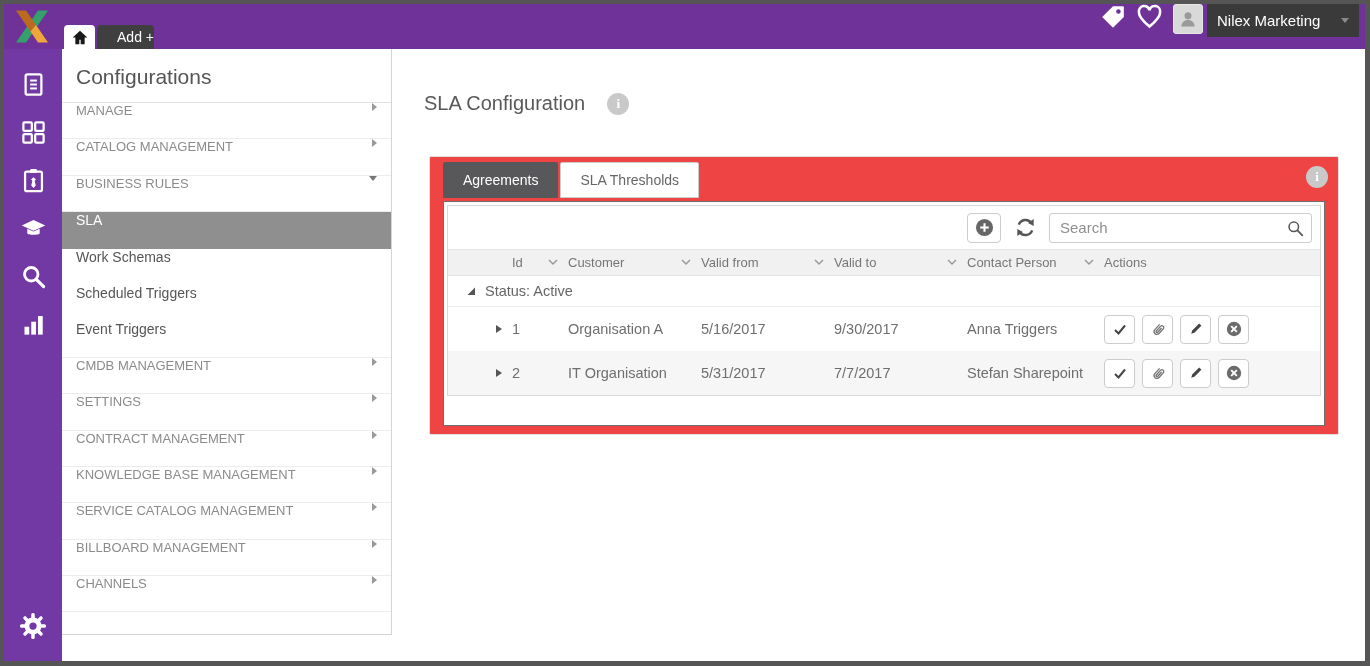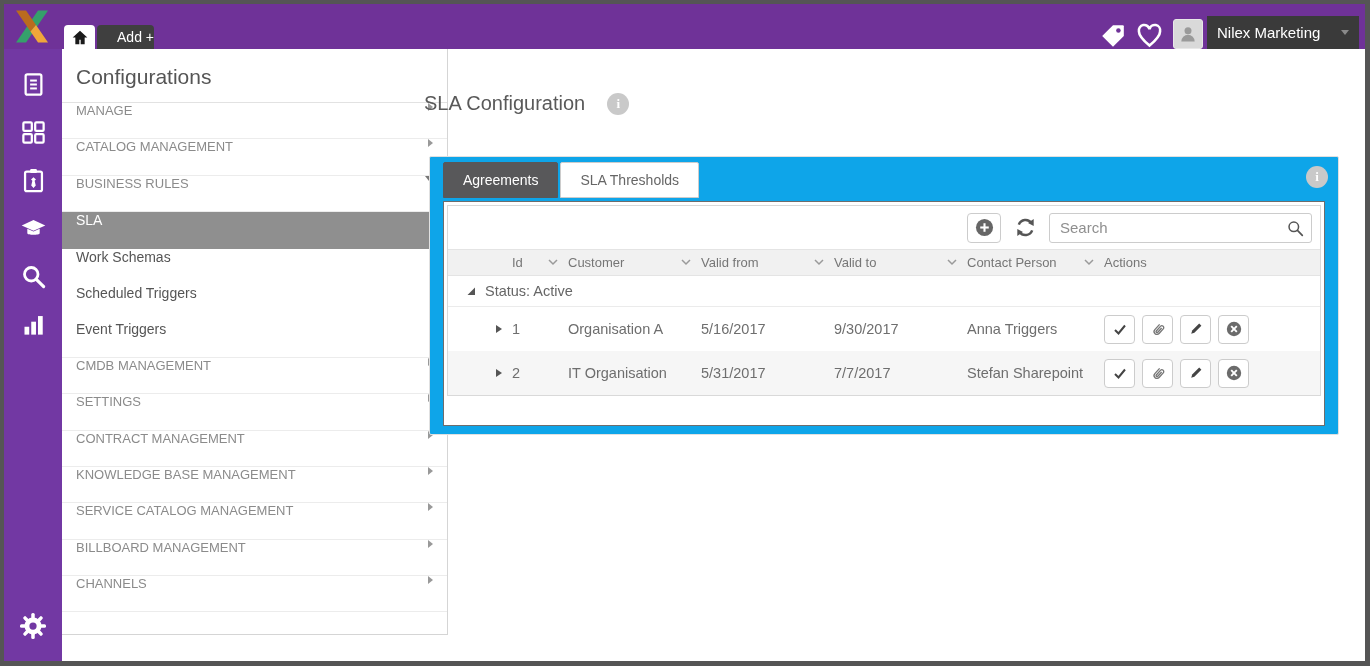--- a/index.html
+++ b/index.html
@@ -8,36 +8,36 @@
   .window { position:relative; width:1370px; height:666px; border:4px solid #555;
             border-right-width:5px; border-bottom-width:5px; background:#fff; overflow:hidden; }
 
   
   .topbar { position:absolute; left:0; top:0; right:0; height:45px; background:#6f3298; }
   .logo { position:absolute; left:9px; top:4px; width:40px; height:37px; }
   .toptab { position:absolute; bottom:0; height:24px; display:flex; align-items:center;
             justify-content:center; border-radius:4px 4px 0 0; cursor:default; }
   .tab-home { left:60px; width:31px; background:#fff; }
   .tab-add  { left:93px; width:57px; background:#3f3f3f; color:#fff; font-size:14px;justify-content:flex-end; }
-  .topbar-right { position:absolute; right:6px; top:0; height:45px; display:flex; align-items:flex-end; gap:10px; }
+  .topbar-right { position:absolute; right:6px; top:0; height:45px; display:flex; align-items:flex-start; gap:10px; }
   .avatar { width:30px; height:30px; background:#d9d9d9; border:1px solid #e8e8e8; border-radius:3px;
             display:flex; align-items:center; justify-content:center; }
   .userbox { height:33px; width:152px; background:#3a3a3a; color:#fff; font-size:15px;
              display:flex; align-items:center; padding:0 10px; margin-left:-6px; }
   .userbox .caret-down { margin-left:auto; width:0; height:0; border-left:4px solid transparent;
              border-right:4px solid transparent; border-top:5px solid #8a8a8a; }
 
   
   .rail { position:absolute; left:0; top:45px; bottom:0; width:58px; background:#7238a3;
           display:flex; flex-direction:column; align-items:center; padding:22px 0 14px; }
   .rail-icon { width:27px; height:27px; margin-bottom:21px; cursor:pointer; }
   .rail-gear { margin-top:auto; margin-bottom:6px; width:30px; height:30px; cursor:pointer; }
 
   
-  .menu { position:absolute; left:58px; top:45px; width:386px; bottom:26px; background:#fff;
+  .menu { position:absolute; left:58px; top:45px; width:330px; bottom:26px; background:#fff;
           border-right:1px solid #d5d5d5; border-bottom:1px solid #d5d5d5; }
   .menu-title { font-size:21px; font-weight:300; color:#555; padding:16px 14px 13px;
                 border-bottom:1px solid #e2e2e2; }
   .mitem { height:36.4px; display:flex; align-items:flex-start; padding:0 14px; font-size:13px;
            color:#8b8b8b; border-bottom:1px solid #ececec; cursor:pointer;gap:38px; }
   .mitem .arrow-right { margin-left:auto; width:0; height:0; border-top:4px solid transparent;
            border-bottom:4px solid transparent; border-left:5px solid #999; }
   .mitem .arrow-down { margin-left:auto; width:0; height:0; border-left:4px solid transparent;
            border-right:4px solid transparent; border-top:5px solid #777; }
   .mitem.sub { color:#555; font-size:14px; border-bottom:none; }
@@ -45,21 +45,21 @@
   .mitem.last-sub { border-bottom:1px solid #ececec; }
 
   
   .page-title-row { position:absolute; left:420px; top:88px; display:flex; align-items:center; gap:22px; }
   .page-title { font-size:20px; font-weight:300; color:#595959; }
   .info-badge { width:22px; height:22px; border-radius:50%; background:#c9c9c9; color:#fff;
                 font-size:13px; font-weight:bold; font-family:"Liberation Serif",serif;
                 display:flex; align-items:center; justify-content:center; cursor:pointer; }
 
   .outer-panel { position:absolute; left:425px; top:152px; width:910px; height:279px;
-                 background:#0ea5e9; border:1px solid #e0e0e0; border-radius:2px; }
+                 background:#ef4444; border:1px solid #e0e0e0; border-radius:2px; }
   .tabs { position:absolute; left:13px; top:5px; display:flex; gap:2px; }
   .tab { height:36px; padding:0 19px; display:flex; align-items:center; font-size:14px;
          color:#666; background:#fff; border:1px solid #ccc; border-radius:2px 2px 0 0; cursor:pointer; }
   .tab.active { background:#58585a; color:#fff; border-color:#58585a; }
   .panel-info { position:absolute; right:10px; top:9px; }
 
   .dark-panel { position:absolute; left:13px; right:13px; top:44px; bottom:8px;
                 border:1px solid #6d6d6d; padding:3px; background:#fff; }
   .grid { border:1px solid #d9d9d9; }
   .gtoolbar { height:43px; display:flex; align-items:center; justify-content:flex-end;

